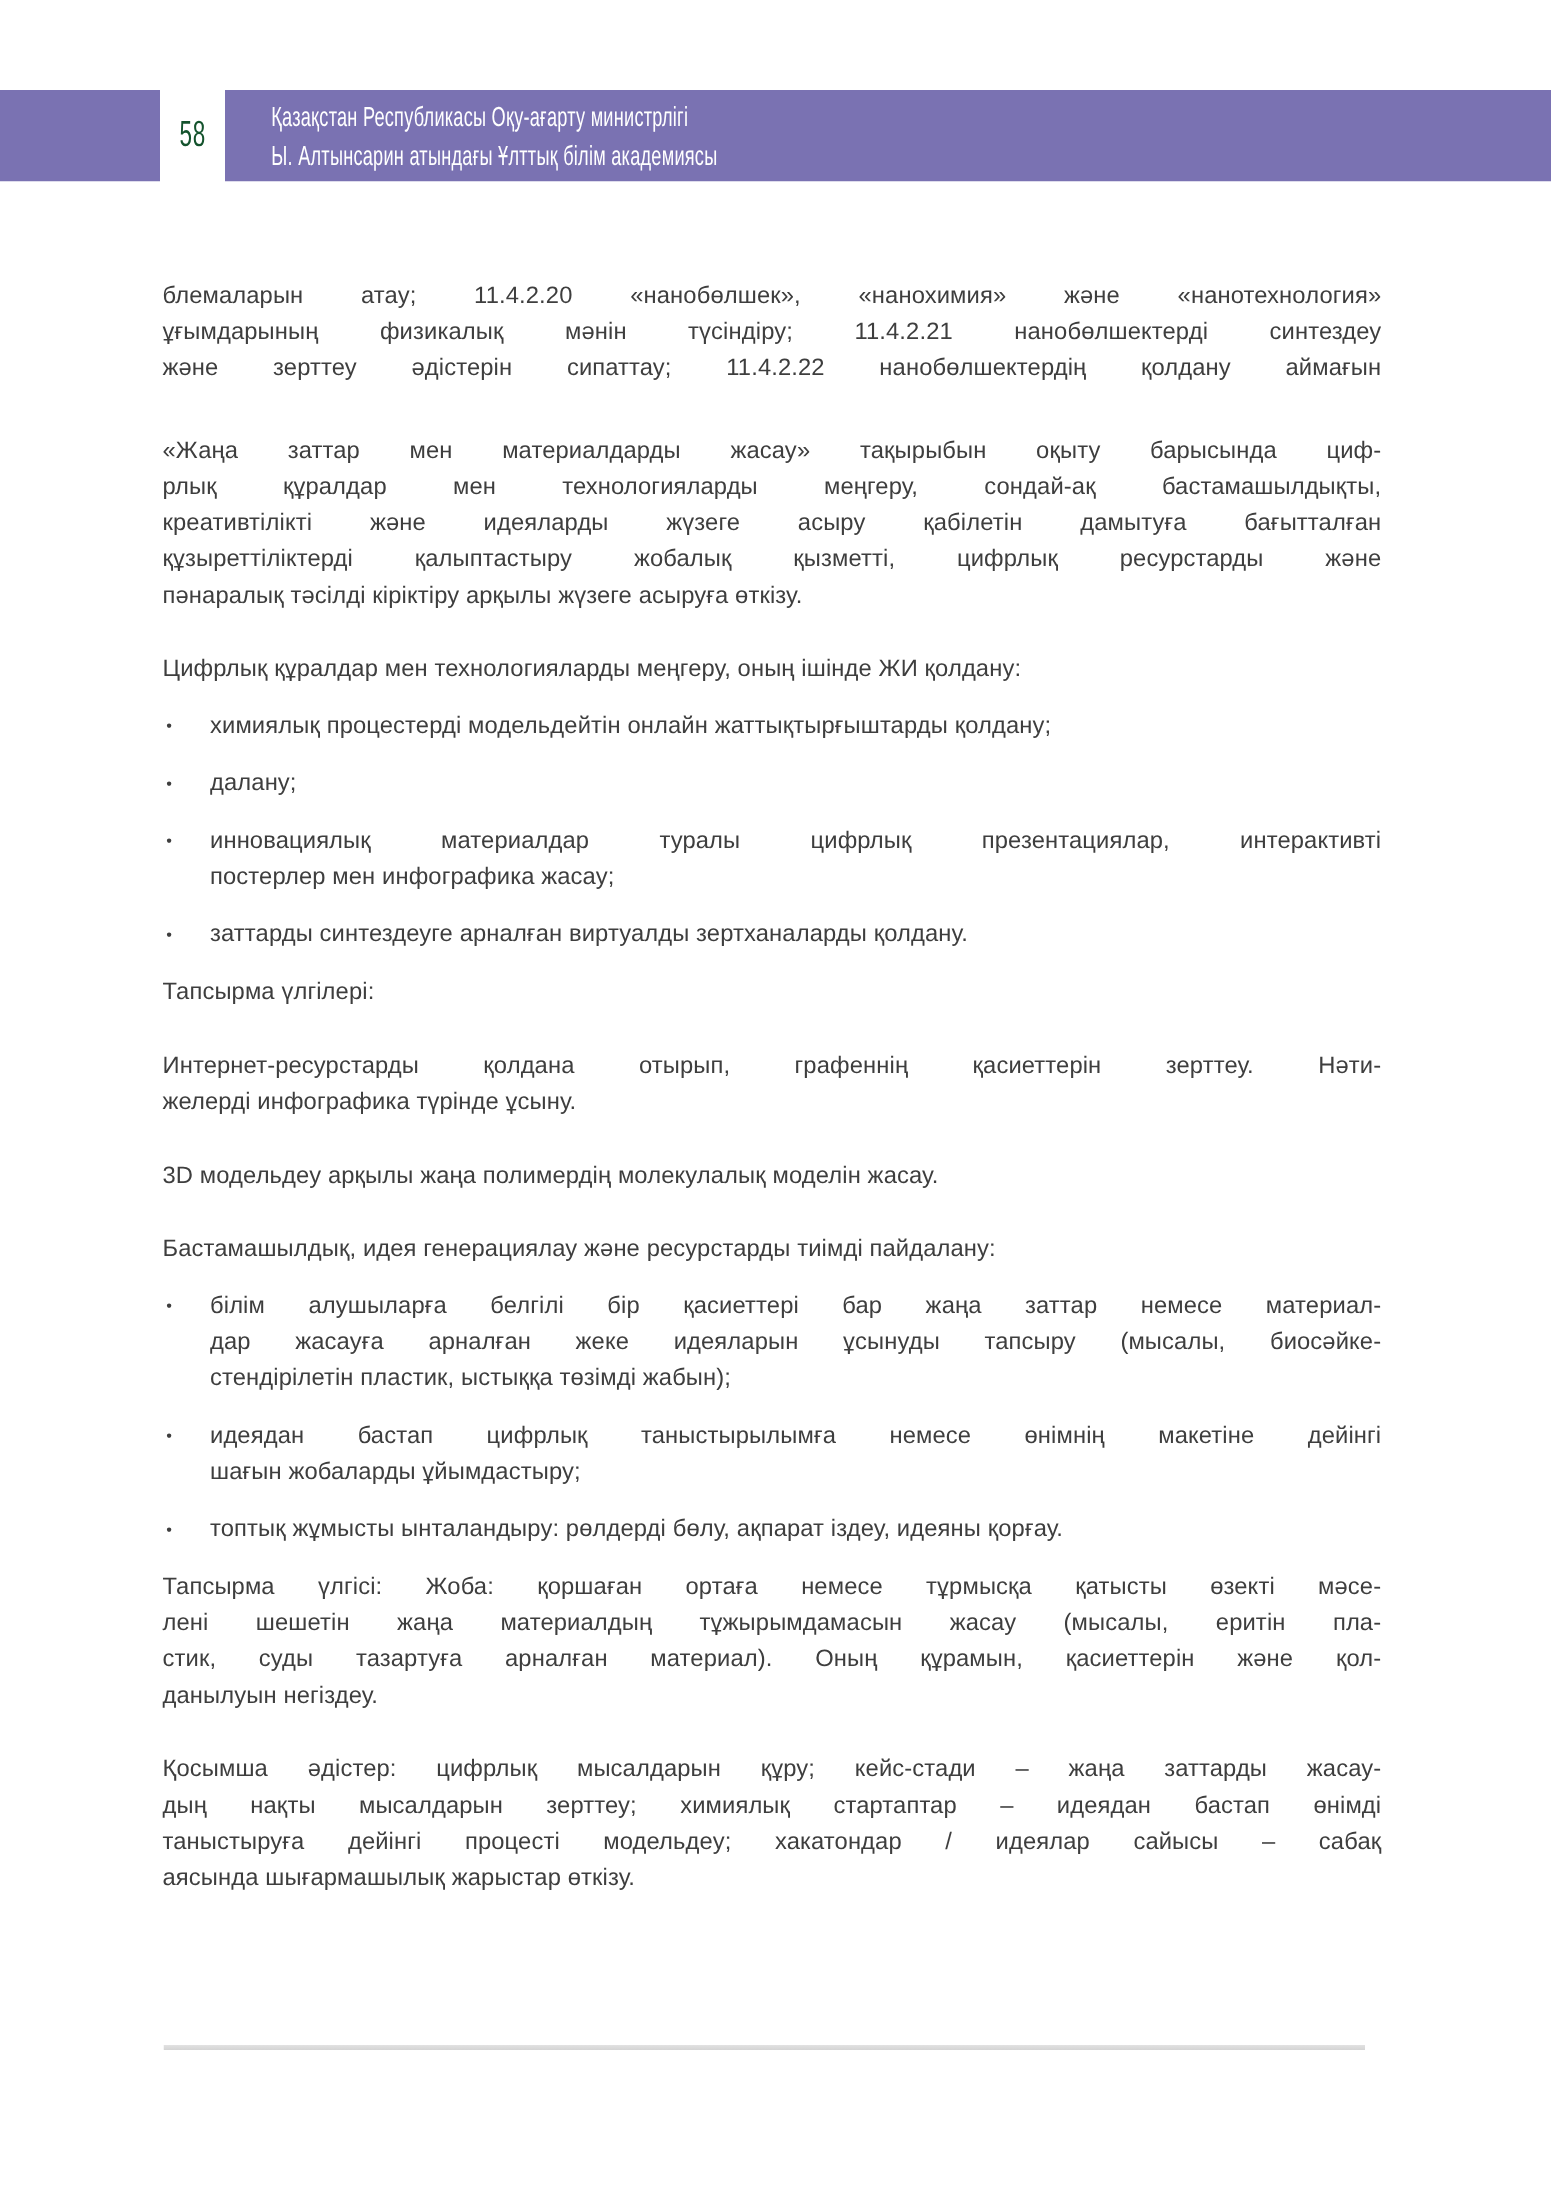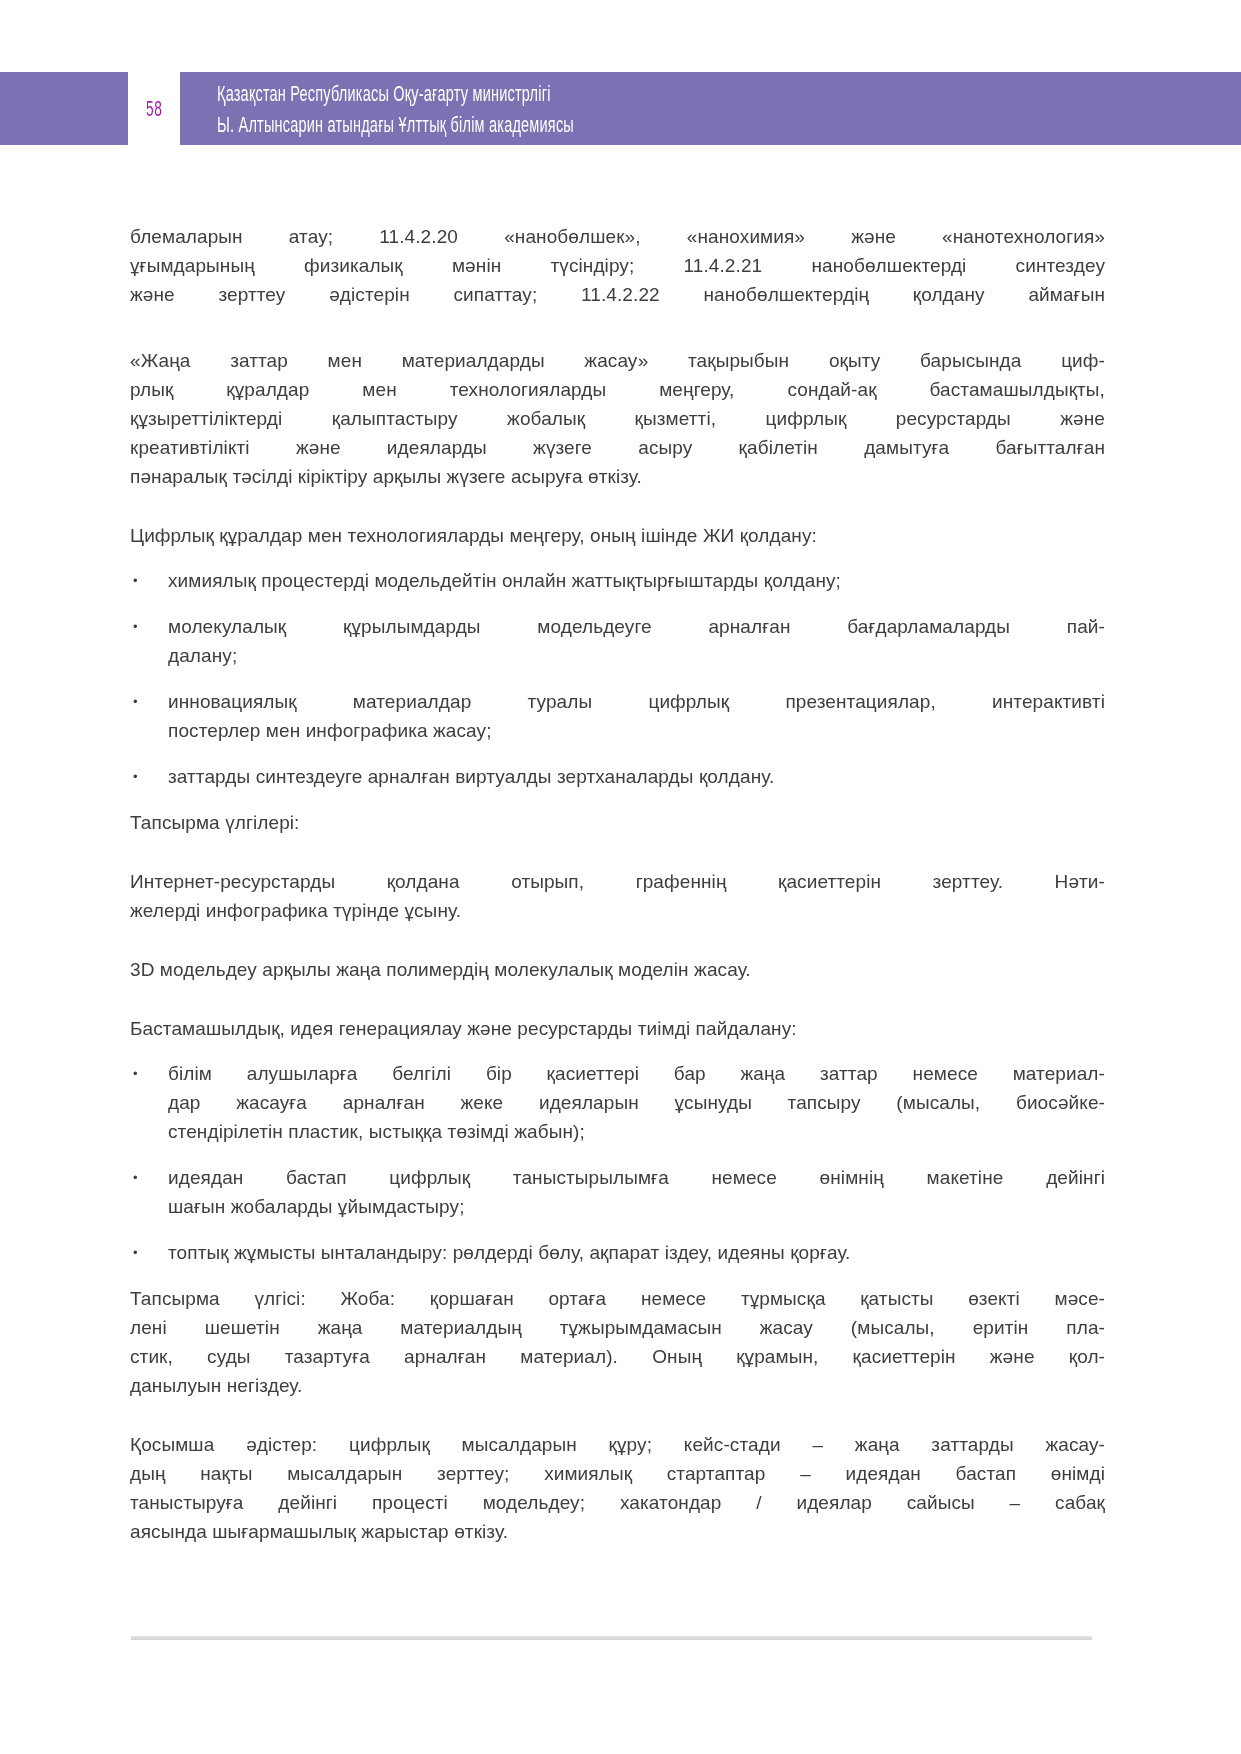--- a/index.html
+++ b/index.html
@@ -17,22 +17,22 @@
     position: absolute;
     left: 0; top: 72px;
     width: 128px; height: 73px;
     background: #7a72b2;
   }
   .page-num {
     position: absolute;
     left: 128px; top: 72px;
     width: 52px; height: 73px;
     display: flex; align-items: center; justify-content: center;
-    color: #a21caf;
-    font-size: 22px;
+    color: #14532d;
+    font-size: 29px;
   }
   .page-num span {
     display: inline-block;
     transform: scaleX(0.62);
     transform-origin: 50% 50%;
     letter-spacing: 1px;
   }
   .band-right {
     position: absolute;
     left: 180px; top: 72px;
@@ -110,37 +110,36 @@
 
   <div class="content" id="content">
       <div class="block para">
         <div class="line jmid">блемаларын атау; 11.4.2.20 «нанобөлшек», «нанохимия» және «нанотехнология»</div>
         <div class="line jmid">ұғымдарының физикалық мәнін түсіндіру; 11.4.2.21 нанобөлшектерді синтездеу</div>
         <div class="line jmid">және зерттеу әдістерін сипаттау; 11.4.2.22 нанобөлшектердің қолдану аймағын</div>
       </div>
       <div class="block para">
         <div class="line jmid">«Жаңа заттар мен материалдарды жасау» тақырыбын оқыту барысында циф-</div>
         <div class="line jmid">рлық құралдар мен технологияларды меңгеру, сондай-ақ бастамашылдықты,</div>
+        <div class="line jmid">креативтілікті және идеяларды жүзеге асыру қабілетін дамытуға бағытталған</div>
         <div class="line jmid">құзыреттіліктерді қалыптастыру жобалық қызметті, цифрлық ресурстарды және</div>
-        <div class="line jmid">креативтілікті және идеяларды жүзеге асыру қабілетін дамытуға бағытталған</div>
         <div class="line jlast">пәнаралық тәсілді кіріктіру арқылы жүзеге асыруға өткізу.</div>
       </div>
       <div class="block para lead">
         <div class="line jlast">Цифрлық құралдар мен технологияларды меңгеру, оның ішінде ЖИ қолдану:</div>
       </div>
       <div class="block bullet">
         <span class="bmark">•</span>
         <div class="btext">
           <div class="line jlast">химиялық процестерді модельдейтін онлайн жаттықтырғыштарды қолдану;</div>
         </div>
       </div>
       <div class="block bullet">
         <span class="bmark">•</span>
         <div class="btext">
-          <div class="line jmid">молекулалық құрылымдарды модельдеуге арналған бағдарламаларды пай-</div>
           <div class="line jlast">далану;</div>
         </div>
       </div>
       <div class="block bullet">
         <span class="bmark">•</span>
         <div class="btext">
           <div class="line jmid">инновациялық материалдар туралы цифрлық презентациялар, интерактивті</div>
           <div class="line jlast">постерлер мен инфографика жасау;</div>
         </div>
       </div>

